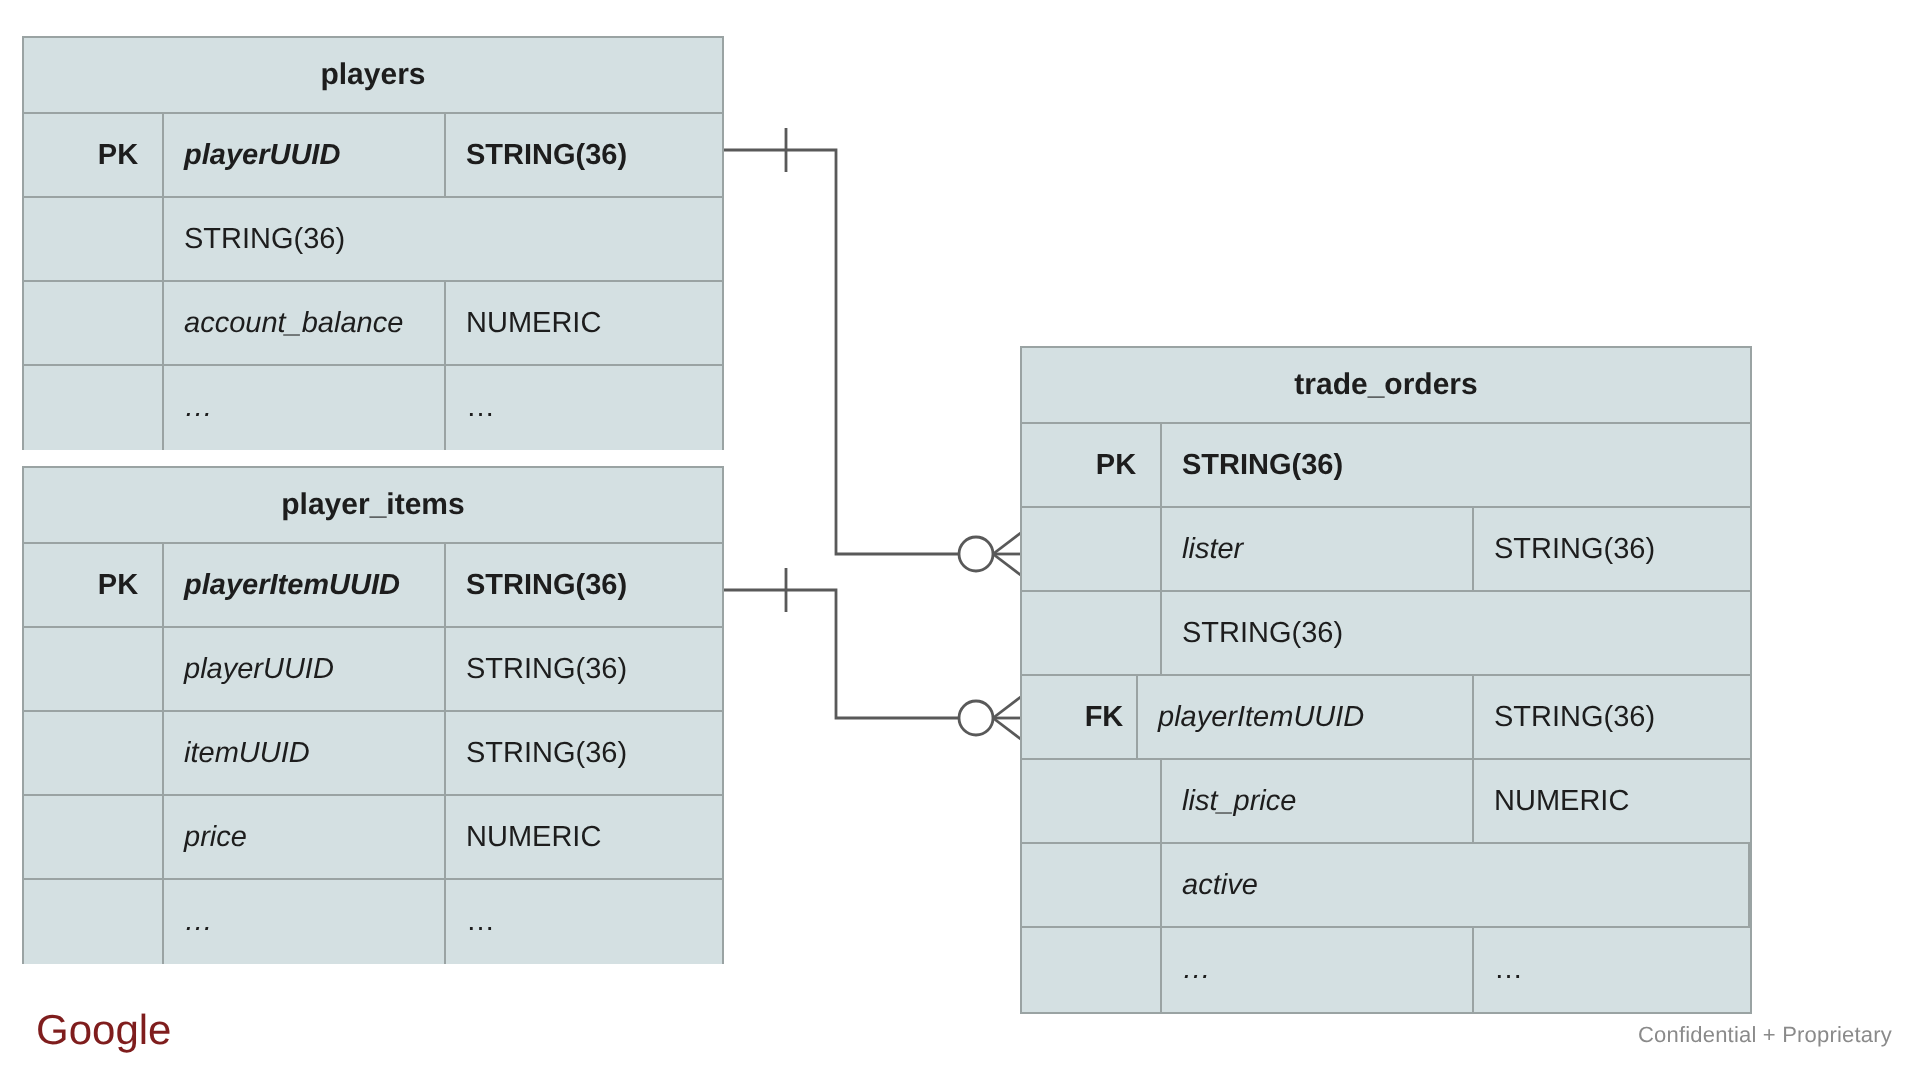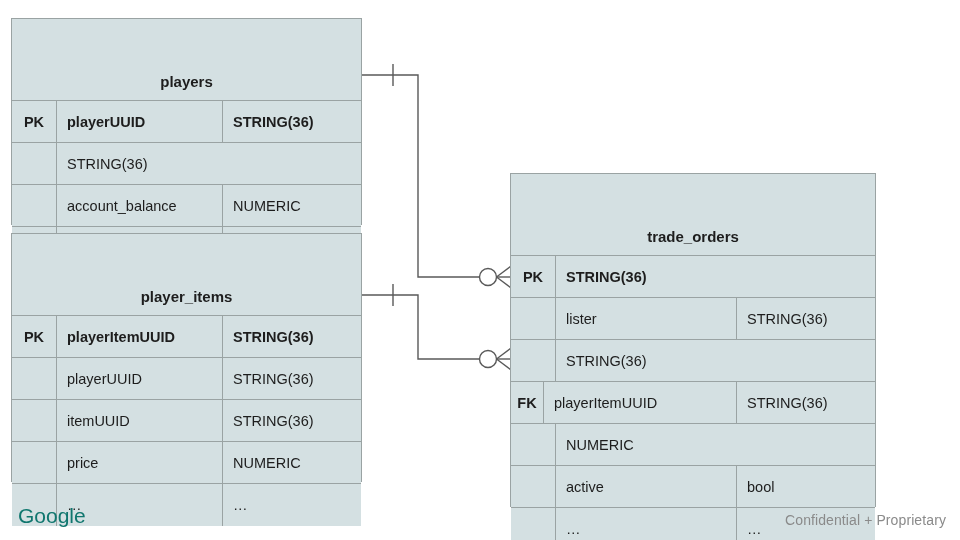--- a/index.html
+++ b/index.html
@@ -33,28 +33,28 @@
     height: 38px;
     line-height: 38px;
     text-align: center;
     font-size: 15px;
     font-weight: bold;
     color: #1d1d1d;
     border-bottom: 1px solid #9aa3a3;
     background: #d4e0e2;
     white-space: nowrap;
     overflow: hidden;
-    margin-top: 44px;
   }
   .ent-row {
     box-sizing: border-box;
     display: flex;
     height: 42px;
     border-bottom: 1px solid #9aa3a3;
     background: #d4e0e2;
+    padding-left: 25px;
   }
   .ent-row:last-child {
     border-bottom: none;
   }
   .ent-row .c-key {
     box-sizing: border-box;
     flex: 0 0 auto;
     border-right: 1px solid #9aa3a3;
     display: flex;
     align-items: center;
@@ -67,20 +67,21 @@
     box-sizing: border-box;
     flex: 1 1 auto;
     border-right: 1px solid #9aa3a3;
     display: flex;
     align-items: center;
     padding-left: 10px;
     font-size: 14.5px;
     color: #1d1d1d;
     white-space: nowrap;
     overflow: hidden;
+    font-style: italic;
   }
   .ent-row .c-type {
     box-sizing: border-box;
     flex: 0 0 auto;
     display: flex;
     align-items: center;
     padding-left: 10px;
     font-size: 14.5px;
     color: #1d1d1d;
     white-space: nowrap;
@@ -102,28 +103,28 @@
     pointer-events: none;
   }
 
   
   .footer-logo {
     position: absolute;
     left: 18px;
     top: 504;
     font-size: 21px;
     letter-spacing: 0px;
-    color: #0f766e;
+    color: #7f1d1d;
     font-family: "Liberation Sans", sans-serif;
   }
   .footer-note {
     position: absolute;
     right: 14px;
     top: 512px;
-    font-size: 14px;
+    font-size: 11px;
     color: #8a8a8a;
     letter-spacing: 0.1px;
     margin-left: 44px;
   }
 </style>
 </head>
 <body>
 
 <div id="canvas">
 
@@ -221,26 +222,26 @@
           <div class="c-key" style="width: 45px;"></div>
           <div class="c-type" style="width: 138px;">STRING(36)</div>
         </div>
         <div class="ent-row">
           <div class="c-key" style="width: 33px;">FK</div>
           <div class="c-name">playerItemUUID</div>
           <div class="c-type" style="width: 138px;">STRING(36)</div>
         </div>
         <div class="ent-row">
           <div class="c-key" style="width: 45px;"></div>
+          <div class="c-name">list_price</div>
           <div class="c-type" style="width: 138px;">NUMERIC</div>
         </div>
         <div class="ent-row">
           <div class="c-key" style="width: 45px;"></div>
           <div class="c-name">active</div>
-          <div class="c-type" style="width: 138px;">bool</div>
         </div>
         <div class="ent-row">
           <div class="c-key" style="width: 45px;"></div>
           <div class="c-name">…</div>
           <div class="c-type" style="width: 138px;">…</div>
         </div>
       </div>
     </div>
 
   <div class="footer-logo" style="top:504px;">Google</div>

